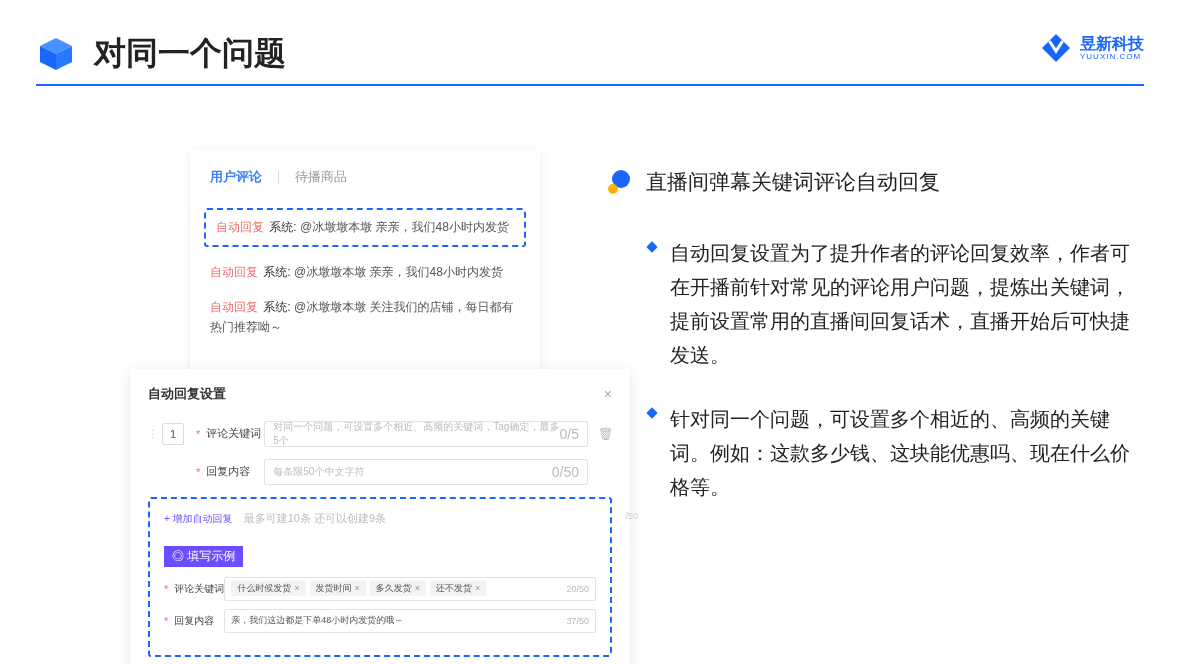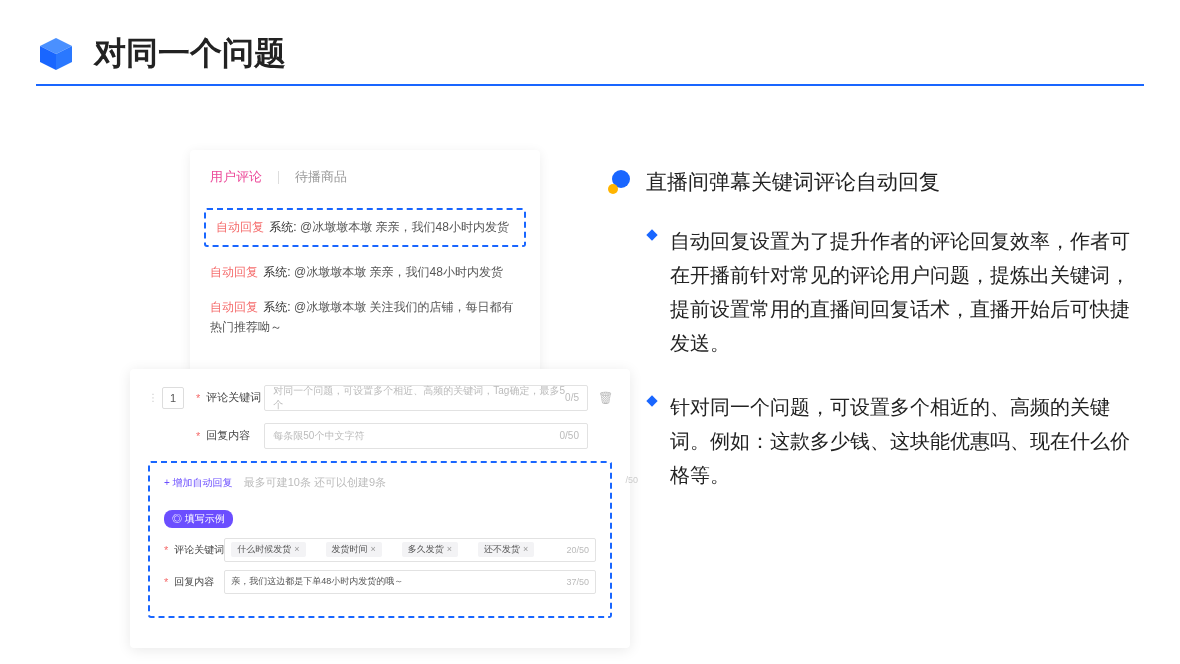--- a/index.html
+++ b/index.html
@@ -14,79 +14,89 @@
 .brand-text { font-size:16px; font-weight:700; color:#1966ff; line-height:1; }
 .brand-sub { font-size:8px; color:#1966ff; letter-spacing:1px; }
 .header-line { position:absolute; top:84px; left:36px; right:36px; height:2px; background:#1966ff; }
 
 .left-col { position:absolute; top:150px; left:130px; width:410px; }
 .right-col { position:absolute; top:168px; left:608px; right:50px; }
 
 .comments-card { width:350px; margin-left:auto; background:#fff; border-radius:4px; box-shadow:0 2px 12px rgba(0,0,0,.07); padding:18px 0 30px; font-size:13px; position:relative; z-index:1; }
 .comments-tabs { display:flex; align-items:center; padding:0 20px 14px; border-bottom:none; }
 .tab { font-size:13px; color:#999; }
-.tab.active { font-size:13px; font-weight:400; color:#ec4899; }
+.tab.active { font-size:13px; font-weight:700; color:#3b82f6; }
 .tab-div { width:1px; height:13px; background:#ddd; margin:0 16px; }
 .highlight-box { margin:8px 14px; border:2px dashed #1966ff; border-radius:3px; padding:8px 10px; position:relative; }
 .reply-line { padding:8px 20px; color:#555; line-height:1.6; font-size:12px; }
 .highlight-box .reply-line { padding:0; }
 .reply-badge { color:#f56c6c; font-size:12px; margin-right:2px; }
 .reply-sys { color:#333; }
 
 .settings-card { position:relative; width:500px; margin-top:-6px; background:#fff; border-radius:4px; box-shadow:0 2px 14px rgba(0,0,0,.09); padding:16px 18px 30px; font-size:11px; z-index:2; }
 .settings-title-row { display:flex; align-items:center; justify-content:space-between; margin-bottom:18px; }
 .settings-title { font-size:13px; font-weight:600; color:#333; }
 .close-x { color:#aaa; font-size:14px; }
 .form-row { display:flex; align-items:center; margin-bottom:12px; }
 .form-num { width:22px; height:22px; border:1px solid #ddd; border-radius:2px; font-size:11px; display:flex; align-items:center; justify-content:center; color:#555; margin-right:12px; background:#fff; }
 .form-drag { width:8px; color:#ccc; margin-right:6px; font-size:10px; }
 .req-star { color:#f56c6c; margin-right:6px; font-size:11px; }
 .form-label { width:58px; font-size:11px; color:#444; }
 .form-input { flex:1; border:1px solid #e2e2e2; border-radius:2px; height:26px; padding:0 8px; font-size:10px; color:#bbb; display:flex; align-items:center; justify-content:space-between; background:#fff; }
-.form-count { color:#bbb; font-size:10px; }
+.form-count { color:#bbb; font-size:14px; }
 .trash { width:14px; margin-left:10px; color:#bbb; font-size:12px; }
 .spacer-left { width:48px; }
 
 .example-box { border:2px dashed #1966ff; border-radius:3px; padding:12px 14px 14px; margin:12px 0 0; position:relative; }
 .add-link { color:#6b4eff; font-size:10px; }
 .add-link-sub { color:#bbb; margin-left:8px; }
-.example-badge { display:inline-block; background:#6b4eff; color:#fff; font-size:10px; padding:2px 8px; border-radius:8px; margin:8px 0 10px; }
-.tag-input { flex:1; border:1px solid #e2e2e2; border-radius:2px; padding:3px 6px; display:flex; flex-wrap:wrap; align-items:center; gap:20px; background:#fff; min-height:24px; }
+.example-badge { display:inline-block; background:#6b4eff; color:#fff; font-size:12px; padding:2px 8px; border-radius:0; margin:8px 0 10px; }
+.tag-input { flex:1; border:1px solid #e2e2e2; border-radius:2px; padding:3px 6px; display:flex; flex-wrap:wrap; align-items:center; gap:4px; background:#fff; min-height:24px; }
 .tag { background:#f3f3f5; border-radius:2px; padding:1px 6px; font-size:9px; color:#555; }
 .tag-x { color:#999; margin-left:3px; }
 .small-count { color:#bbb; font-size:9px; margin-left:auto; }
 .example-row { display:flex; align-items:center; margin-bottom:8px; }
 .example-label { width:50px; font-size:10px; color:#444; }
 .ghost-count { position:absolute; right:-28px; font-size:9px; color:#ccc; }
 
 .connector-v { position:absolute; top:20px; left:378px; width:2px; height:308px; border-left:2px solid #1966ff; z-index:0; }
 .connector-h { position:absolute; top:20px; left:352px; width:26px; height:2px; border-top:2px solid #1966ff; z-index:0; }
 .connector-h2 { position:absolute; top:327px; left:352px; width:26px; height:2px; border-top:2px solid #1966ff; z-index:0; }
 
-.right-heading-row { display:flex; align-items:center; margin-bottom:28px; }
+.right-heading-row { display:flex; align-items:center; margin-bottom:40px; }
 .right-icon { width:24px; height:24px; margin-right:14px; position:relative; }
 .right-icon .c1 { position:absolute; width:18px; height:18px; background:#1966ff; border-radius:50%; top:0; left:4px; }
 .right-icon .c2 { position:absolute; width:10px; height:10px; background:#ffb400; border-radius:50%; bottom:0; left:0; }
 .right-heading { font-size:21px; font-weight:500; color:#222; }
 .bullet-item { display:flex; margin-bottom:30px; padding-left:40px; }
 .bullet-diamond { width:8px; height:8px; background:#1966ff; transform:rotate(45deg); margin-top:7px; margin-right:14px; flex-shrink:0; }
 .bullet-text { font-size:20px; color:#222; line-height:1.7; }
 </style>
 </head>
 <body>
 
 <div class="header">
   <div class="header-title-row">
     <svg class="cube-icon" viewBox="0 0 40 40">
       <polygon points="20,4 36,12 20,20 4,12" fill="#4a90ff"></polygon>
       <polygon points="4,12 20,20 20,36 4,28" fill="#1966ff"></polygon>
       <polygon points="36,12 20,20 20,36 36,28" fill="#2a78ff"></polygon>
     </svg>
     <div class="page-title">对同一个问题</div>
   </div>
+  <div class="brand-logo">
+    <svg class="brand-icon" viewBox="0 0 32 32">
+      <path d="M16 2 L30 16 L16 30 L2 16 Z" fill="#1966ff"></path>
+      <path d="M10 10 L16 19 L22 10" stroke="#fff" stroke-width="3" fill="none" stroke-linecap="round"></path>
+    </svg>
+    <div>
+      <div class="brand-text">昱新科技</div>
+      <div class="brand-sub">YUUXIN.COM</div>
+    </div>
+  </div>
 </div>
 <div class="header-line"></div>
 
 <div class="left-col">
   <div class="connector-h"></div>
   <div class="connector-v"></div>
   <div class="connector-h2"></div>
 
   <div class="comments-card">
     <div class="comments-tabs">
@@ -107,20 +117,24 @@
       <span>@冰墩墩本墩 亲亲，我们48小时内发货</span>
     </div>
     <div class="reply-line">
       <span class="reply-badge">自动回复</span>
       <span class="reply-sys">系统:</span>
       <span>@冰墩墩本墩 关注我们的店铺，每日都有热门推荐呦～</span>
     </div>
   </div>
 
   <div class="settings-card">
+    <div class="settings-title-row">
+      <span class="settings-title">自动回复设置</span>
+      <span class="close-x">×</span>
+    </div>
     <div class="form-row">
       <span class="form-drag">⋮⋮</span>
       <span class="form-num">1</span>
       <span class="req-star">*</span>
       <span class="form-label">评论关键词</span>
       <div class="form-input">
         <span>对同一个问题，可设置多个相近、高频的关键词，Tag确定，最多5个</span>
         <span class="form-count">0/5</span>
       </div>
       <span class="trash">🗑</span>

